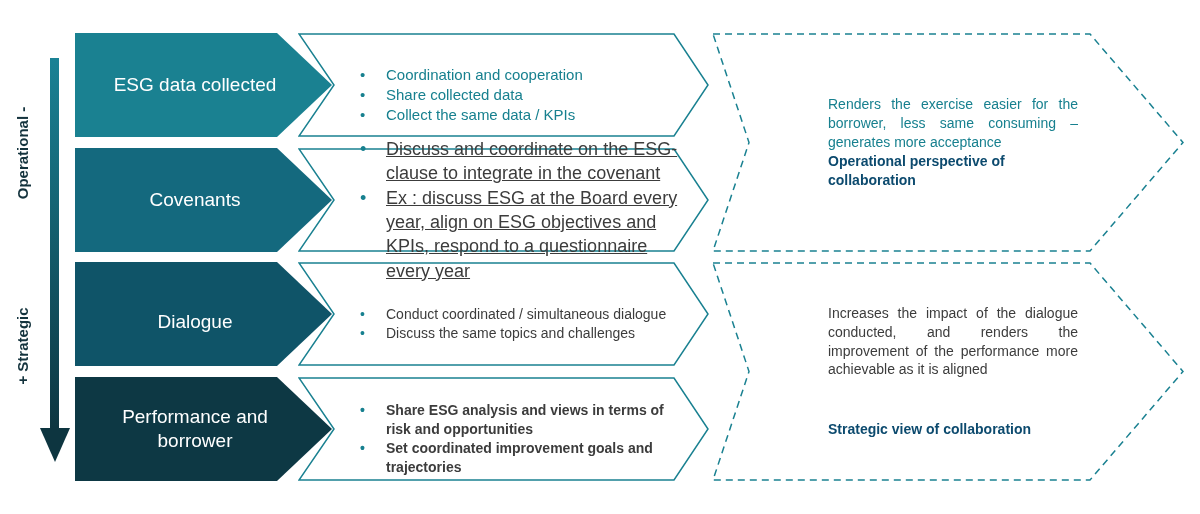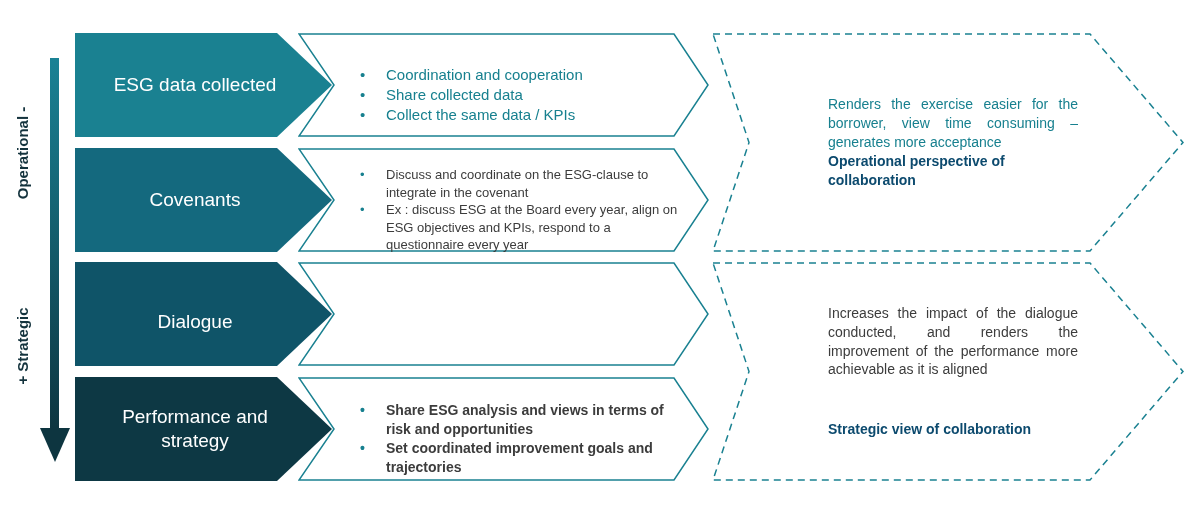--- a/index.html
+++ b/index.html
@@ -73,21 +73,21 @@
   }
   .bullets li::before {
     content: "\2022";
     position: absolute;
     left: 4px; top: 0;
   }
   .bullets.teal li, .bullets.teal li::before { color: #17808f; }
   .bullets.dark li { color: #3c3c3c; }
   .bullets.dark li::before { color: #17808f; }
   .bullets.fs15 li { font-size: 15px; }
-  .bullets.fs13 li { font-size: 13px; }
+  .bullets.fs13 li { font-size: 18px; text-decoration: underline; }
   .bullets.fs14 li { font-size: 14px; }
 
   
   .callout-text {
     position: absolute;
     left: 828px; width: 250px;
     display: flex; flex-direction: column; justify-content: center;
     font-size: 14px;
     line-height: 1.35;
   }
@@ -138,40 +138,46 @@
     </ul>
   </div>
 
   <svg class="shape" style="left:75px; top:262px;" width="257" height="104" viewBox="0 0 257 104">
     <polygon points="0,0 202,0 257,52 202,104 0,104" fill="#0f5468"></polygon>
   </svg>
   <svg class="shape" style="left:298px; top:262px;" width="412" height="104" viewBox="0 0 412 104">
     <path d="M1,1 L376,1 L410,52 L376,103 L1,103 L36,52 Z" fill="none" stroke="#1a8191" stroke-width="1.5"></path>
   </svg>
   <div class="row-label" style="top:270px;">Dialogue</div>
+  <div class="bullets dark fs14" style="top:262px;">
+    <ul>
+      <li>Conduct coordinated / simultaneous dialogue</li>
+      <li>Discuss the same topics and challenges</li>
+    </ul>
+  </div>
 
   <svg class="shape" style="left:75px; top:377px;" width="257" height="104" viewBox="0 0 257 104">
     <polygon points="0,0 202,0 257,52 202,104 0,104" fill="#0d3844"></polygon>
   </svg>
   <svg class="shape" style="left:298px; top:377px;" width="412" height="104" viewBox="0 0 412 104">
     <path d="M1,1 L376,1 L410,52 L376,103 L1,103 L36,52 Z" fill="none" stroke="#1a8191" stroke-width="1.5"></path>
   </svg>
-  <div class="row-label" style="top:377px;">Performance and strategy</div>
+  <div class="row-label" style="top:377px;">Performance and borrower</div>
   <div class="bullets dark fs14" style="top:377px;font-weight:bold;">
     <ul>
       <li>Share ESG analysis and views in terms of risk and opportunities</li>
       <li>Set coordinated improvement goals and trajectories</li>
     </ul>
   </div>
 
   <svg class="shape" style="left:712px; top:33px;" width="473" height="219" viewBox="0 0 473 219">
     <path d="M1,1 L378,1 L471,109.5 L378,218 L1,218 L37,109.5 Z" fill="none" stroke="#1a8191" stroke-width="1.5" stroke-dasharray="7,5"></path>
   </svg>
   <div class="callout-text c1">
-    <div class="body">Renders the exercise easier for the borrower, view time consuming – generates more acceptance</div>
+    <div class="body">Renders the exercise easier for the borrower, less same consuming – generates more acceptance</div>
     <div class="emphasis">Operational perspective of collaboration</div>
   </div>
 
   <svg class="shape" style="left:712px; top:262px;" width="473" height="219" viewBox="0 0 473 219">
     <path d="M1,1 L378,1 L471,109.5 L378,218 L1,218 L37,109.5 Z" fill="none" stroke="#1a8191" stroke-width="1.5" stroke-dasharray="7,5"></path>
   </svg>
   <div class="callout-text c2">
     <div class="body">Increases the impact of the dialogue conducted, and renders the improvement of the performance more achievable as it is aligned</div>
     <div class="emphasis">Strategic view of collaboration</div>
   </div>

